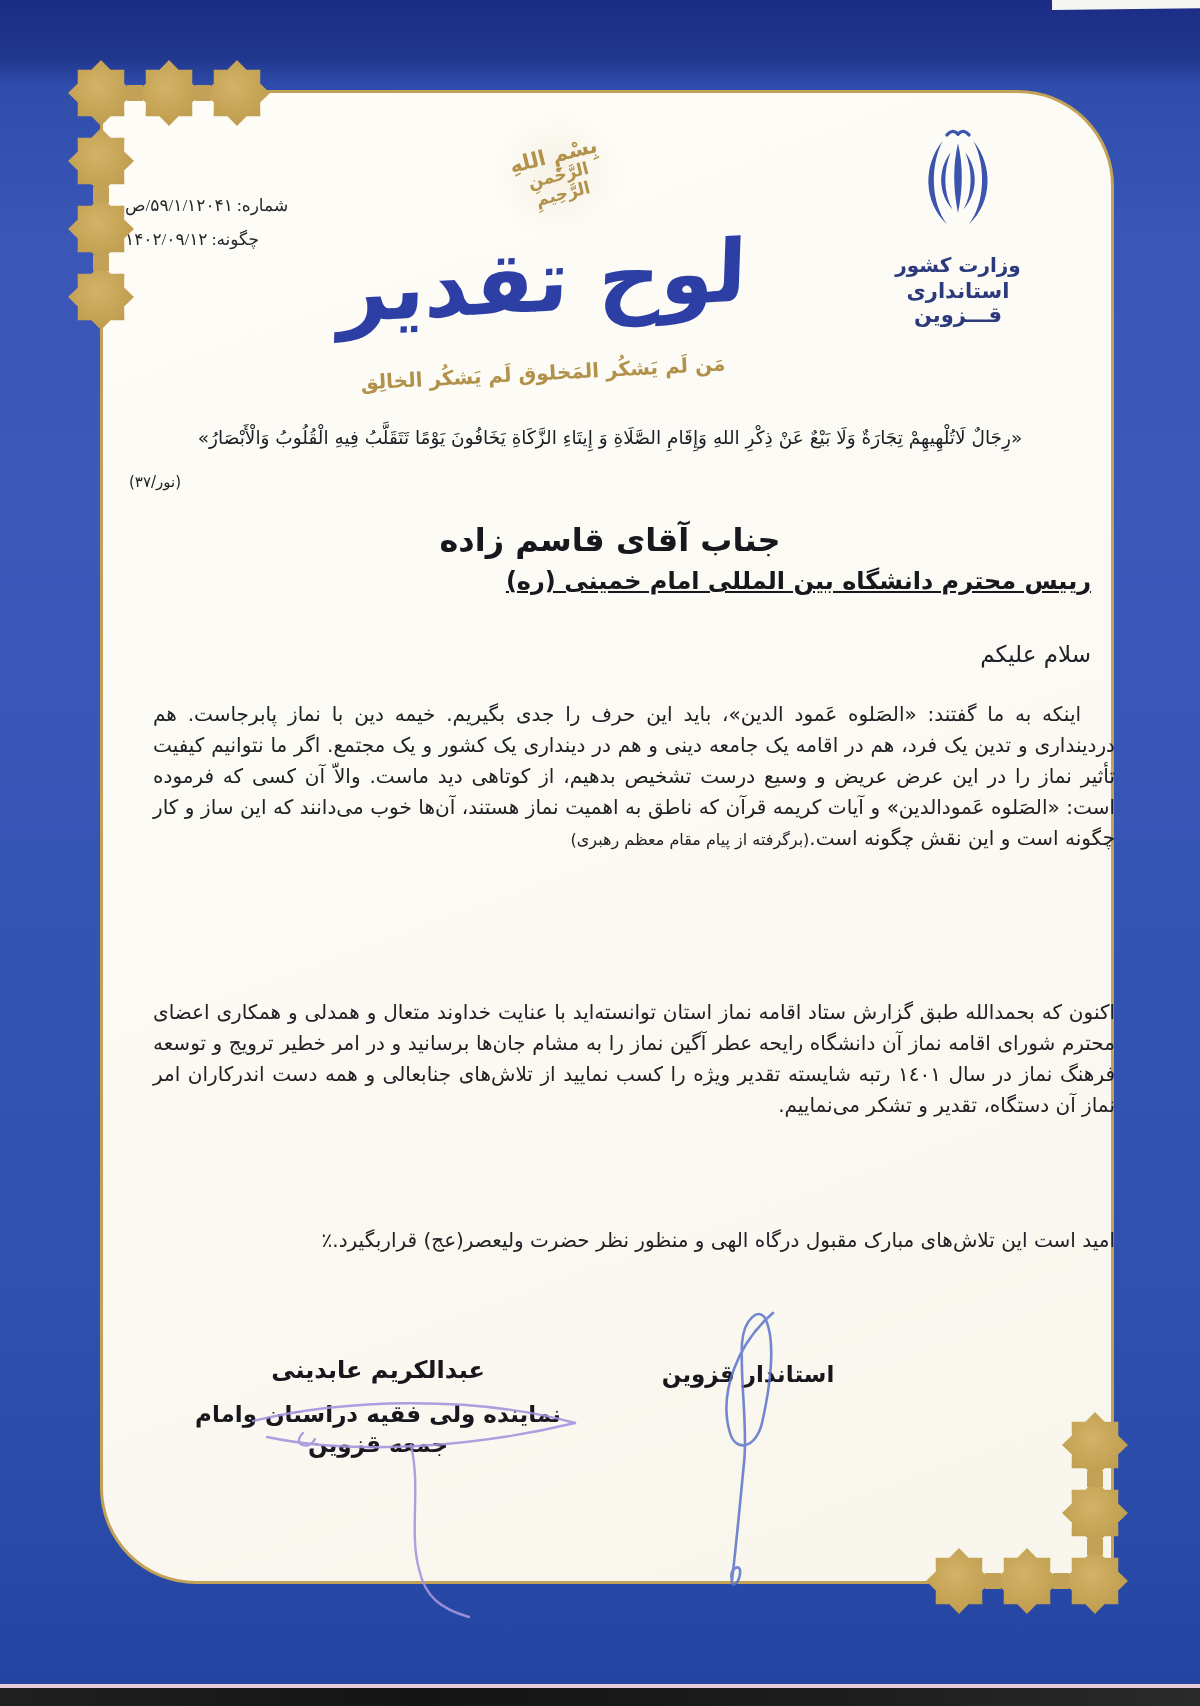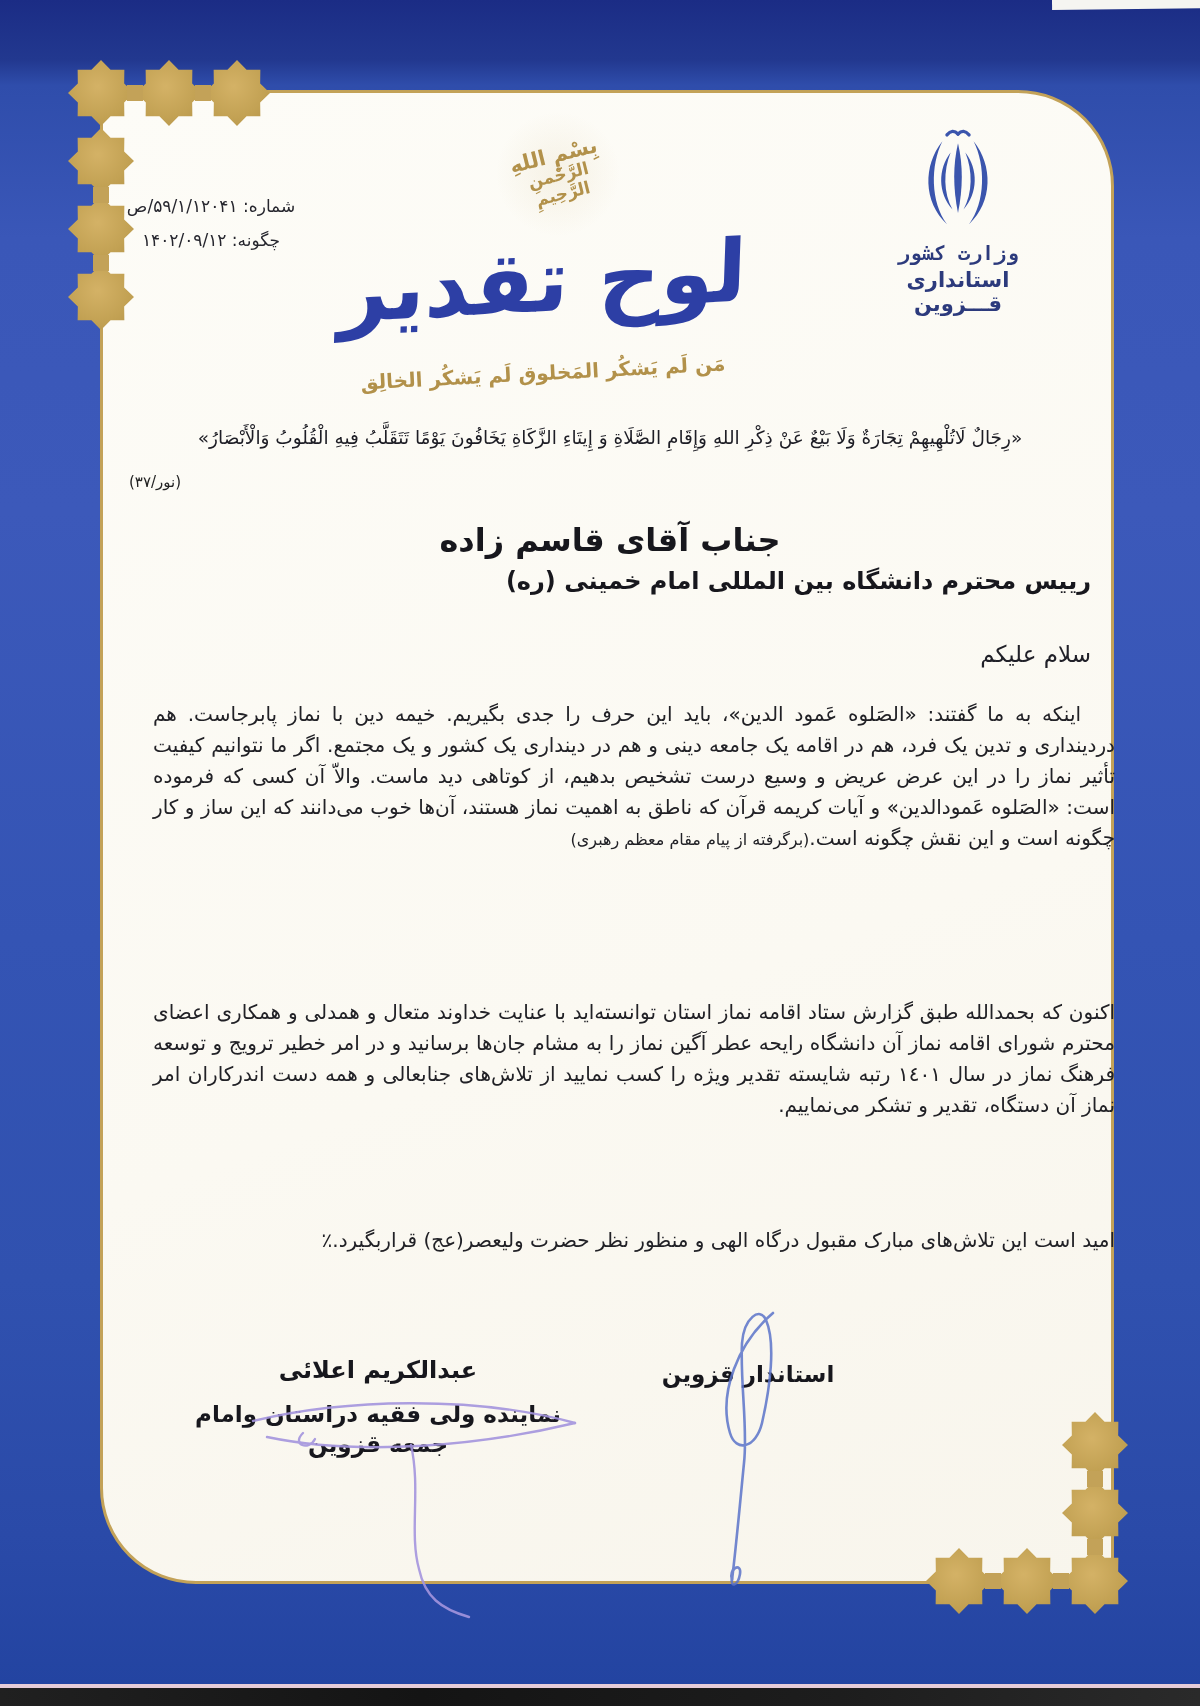--- a/index.html
+++ b/index.html
@@ -11,40 +11,40 @@
   .paper{
     position:absolute;left:100px;top:90px;width:1014px;height:1494px;box-sizing:border-box;
     background:linear-gradient(160deg,#fdfcf7 0%,#fbf9f2 60%,#f8f5ec 100%);
     border:3px solid #c3a258;border-radius:0 96px 0 96px;
   }
   .star{position:absolute;width:66px;height:66px;
     background:radial-gradient(circle at 45% 40%,#d4b266 0%,#c2a153 60%,#b3924a 100%);
     clip-path:polygon(100% 50%,85.1% 64.5%,85.4% 85.4%,64.5% 85.1%,50% 100%,35.5% 85.1%,14.6% 85.4%,14.9% 64.5%,0% 50%,14.9% 35.5%,14.6% 14.6%,35.5% 14.9%,50% 0%,64.5% 14.9%,85.4% 14.6%,85.1% 35.5%);}
   .nub{position:absolute;width:16px;height:16px;background:#c3a258;}
   .abs{position:absolute;}
-  .refblock{left:13px;top:96px;width:190px;text-align:center;font-size:17px;line-height:34px;color:#26262e;}
+  .refblock{left:22px;top:96px;width:190px;text-align:left;font-size:17px;line-height:34px;color:#26262e;font-family:Liberation Serif, serif;}
   .bismillah{left:392px;top:18px;width:126px;height:126px;border-radius:50%;
     display:flex;flex-direction:column;align-items:center;justify-content:center;
     color:#b2914a;font-weight:bold;transform:rotate(-14deg);
     background:radial-gradient(rgba(185,150,75,.10),rgba(185,150,75,0) 70%);}
   .bismillah .b1{font-size:21px;line-height:22px;}
   .bismillah .b2{font-size:17px;line-height:19px;}
   .bismillah .b3{font-size:17px;line-height:19px;}
   .title{left:170px;top:118px;width:540px;text-align:center;
     font-size:86px;font-weight:bold;color:#2d3fa5;line-height:140px;
     transform:rotate(-3deg) skewX(-5deg);letter-spacing:-2px;}
   .hadith{left:200px;top:268px;width:480px;text-align:center;
     font-size:20px;font-weight:bold;color:#b2914a;transform:rotate(-3deg);}
   .emblem-block{left:765px;top:34px;width:180px;text-align:center;color:#2c3a7c;}
-  .emblem-block .ministry{font-size:20px;font-weight:bold;margin-top:4px;font-family:Liberation Mono, monospace;}
+  .emblem-block .ministry{font-size:20px;font-weight:bold;margin-top:16px;}
   .emblem-block .governorate{font-size:21px;font-weight:bold;margin-top:2px;}
   .verse{left:20px;top:334px;width:974px;text-align:center;font-size:18.5px;color:#1d1d25;white-space:nowrap;}
   .verse-ref{left:26px;top:380px;font-size:15px;color:#222;}
   .addr1{left:26px;top:428px;width:962px;font-size:32px;font-weight:bold;color:#17171d;text-align:center;}
-  .addr2{left:26px;top:474px;width:962px;font-size:24px;font-weight:bold;color:#17171d;}
+  .addr2{left:26px;top:474px;width:962px;font-size:24px;font-weight:bold;color:#17171d;text-decoration:underline;}
   .salutation{left:26px;top:548px;width:962px;font-size:23px;color:#202028;}
   .bodytext{width:962px;font-size:20px;line-height:31px;color:#212126;
     text-align:justify;margin-left:24px;}
   .p1{left:26px;top:586px;text-indent:34px;}
   .p1 .note{font-size:16px;}
   .p2{left:26px;top:884px;}
   .p3{left:26px;top:1112px;}
   .sig{position:absolute;text-align:center;color:#17171d;}
   .sig .name{font-size:24px;font-weight:bold;line-height:30px;}
   .sig .role{font-size:23px;font-weight:bold;line-height:30px;margin-top:14px;}
@@ -101,21 +101,21 @@
   <div class="abs salutation">سلام علیکم</div>
 
   <p class="abs bodytext p1"><span>اینکه به ما گفتند: «الصَلوه عَمود الدین»، باید این حرف را جدی بگیریم. خیمه دین با نماز پابرجاست. هم دردینداری و تدین یک فرد، هم در اقامه یک جامعه دینی و هم در دینداری یک کشور و یک مجتمع. اگر ما نتوانیم کیفیت تأثیر نماز را در این عرض عریض و وسیع درست تشخیص بدهیم، از کوتاهی دید ماست. والاّ آن کسی که فرموده است: «الصَلوه عَمودالدین» و آیات کریمه قرآن که ناطق به اهمیت نماز هستند، آن‌ها خوب می‌دانند که این ساز و کار چگونه است و این نقش چگونه است.</span><span class="note">(برگرفته از پیام مقام معظم رهبری)</span></p>
   <p class="abs bodytext p2">اکنون که بحمدالله طبق گزارش ستاد اقامه نماز استان توانسته‌اید با عنایت خداوند متعال و همدلی و همکاری اعضای محترم شورای اقامه نماز آن دانشگاه رایحه عطر آگین نماز را به مشام جان‌ها برسانید و در امر خطیر ترویج و توسعه فرهنگ نماز در سال ١٤٠١ رتبه شایسته تقدیر ویژه را کسب نمایید از تلاش‌های جنابعالی و همه دست اندرکاران امر نماز آن دستگاه، تقدیر و تشکر می‌نماییم.</p>
   <p class="abs bodytext p3">امید است این تلاش‌های مبارک مقبول درگاه الهی و منظور نظر حضرت ولیعصر(عج) قراربگیرد.٪</p>
 
   <div class="sig sig-right">
     <div class="role">استاندار قزوین</div>
   </div>
   <div class="sig sig-left">
-    <div class="name">عبدالکریم اعلائی</div>
+    <div class="name">عبدالکریم عابدینی</div>
     <div class="role">نماینده ولی فقیه دراستان وامام جمعه قزوین</div>
   </div>
 
   <svg class="scribble" style="left:575px;top:1205px;" width="170" height="300" viewBox="0 0 170 300">
     <g fill="none" stroke="#5b73c9" stroke-width="2.6" stroke-linecap="round" opacity="0.85">
       <path d="M95 15 C60 45 40 95 52 135 C58 155 78 150 84 125 C92 90 98 45 88 22 C82 8 66 20 64 45 C62 85 70 130 66 165 C63 195 58 250 54 282"></path>
       <path d="M54 282 C50 270 64 264 62 276 C60 288 52 290 54 280"></path>
     </g>
   </svg>
   <svg class="scribble" style="left:140px;top:1300px;" width="340" height="230" viewBox="0 0 340 230">

